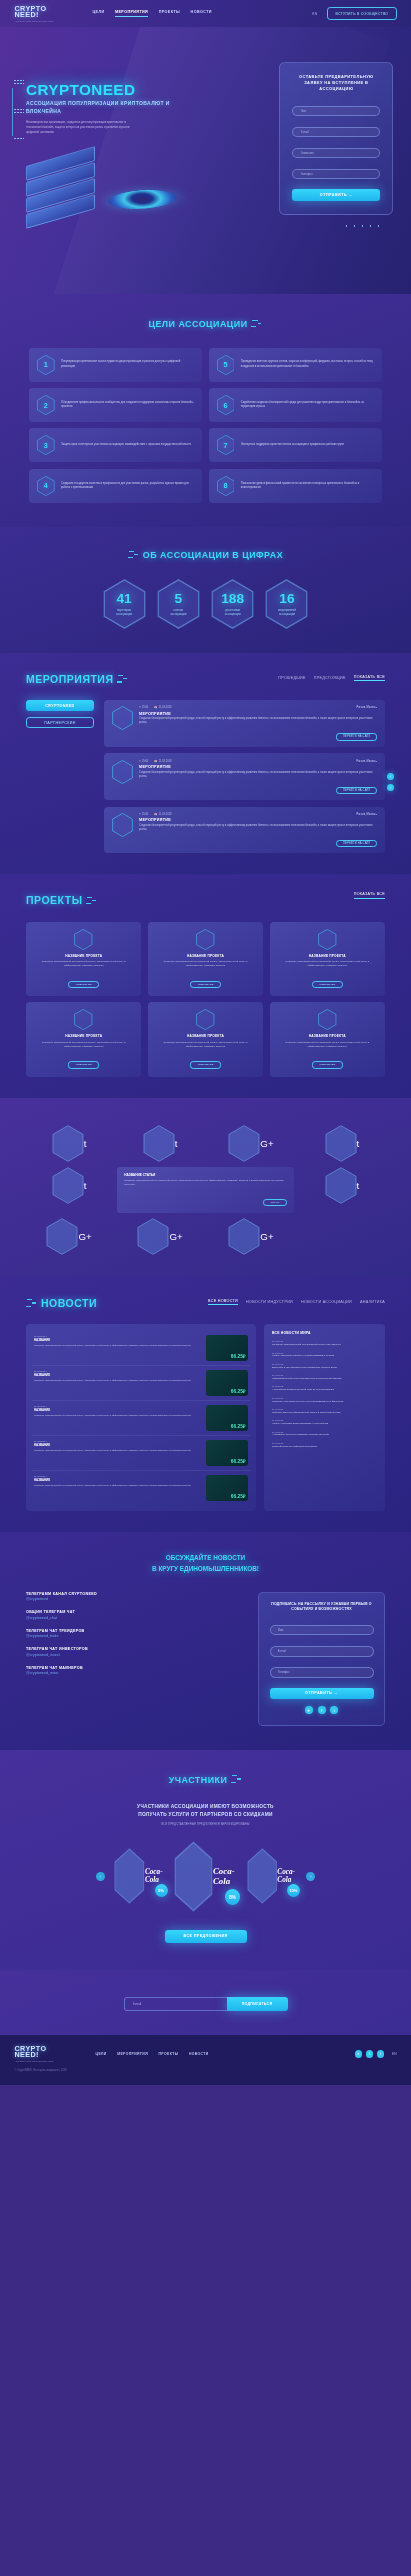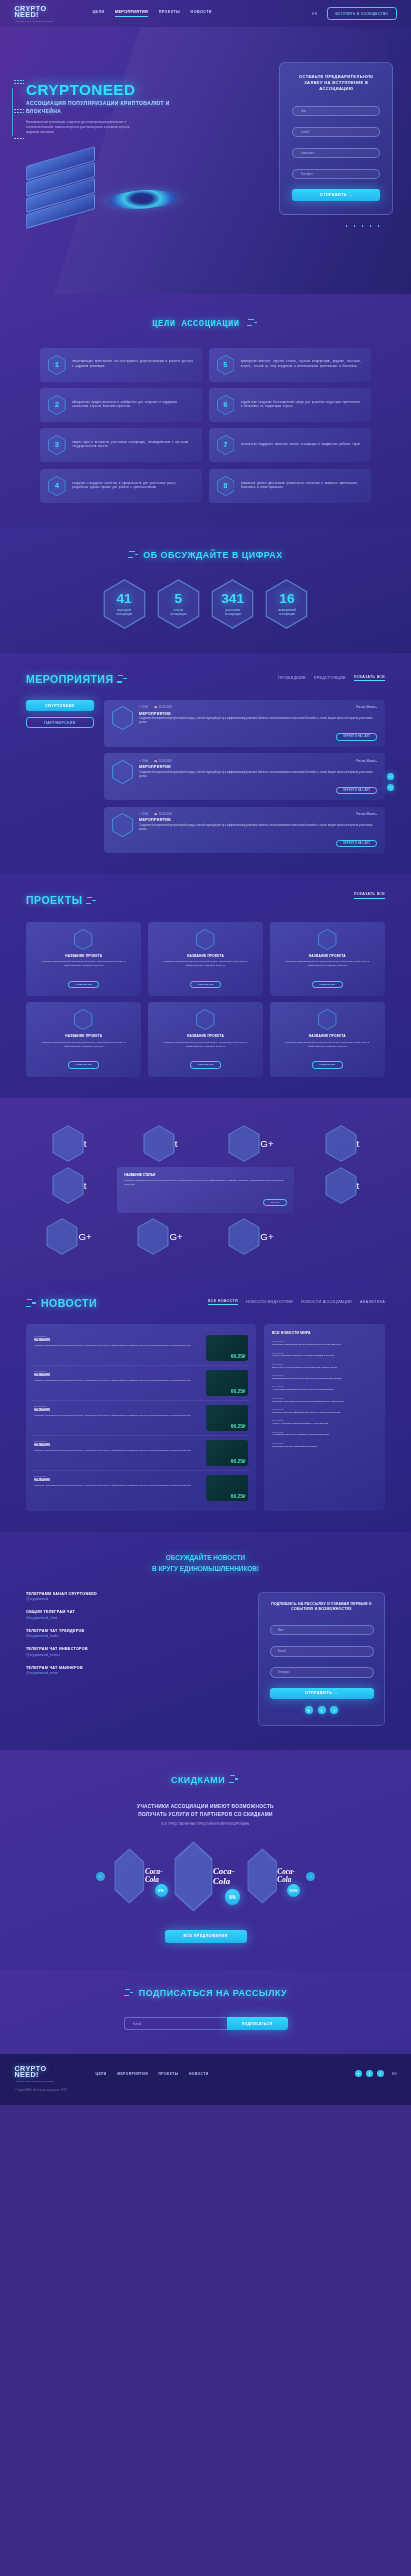--- a/index.html
+++ b/index.html
@@ -112,21 +112,21 @@
     width:100%; height:10.5px; border-radius:5.6px; border:0.8px solid rgba(150,175,250,.5);
     background: rgba(255,255,255,.05); margin-bottom:4.8px;
     font-size:2.9px; color:#cfd6ff; padding:0 7.2px; font-family:inherit;
   }
   .field::placeholder{ color:#a9b2e6; }
   .submit { width:100%; height:11.3px; font-size:3.7px; letter-spacing:0.5px; margin-top:2.4px;}
   .form-dots{ position:absolute; right:13px; bottom:-13px; display:flex; gap:6.4px;}
   .form-dots i{ display:block; width:1.6px;height:1.6px;background:#6fd9f5;opacity:.85;}
 
   
-  .goals { background: linear-gradient(160deg,#46309a,#2f2782); padding:21px 16px 24px;font-family:Liberation Mono, monospace;}
+  .goals { background: linear-gradient(160deg,#46309a,#2f2782); padding:21px 5px 24px;}
   .center-title{ text-align:center; margin-bottom:17.7px;}
   .goals-grid{ display:grid; grid-template-columns:1fr 1fr; gap:6.4px; padding:0 24px;}
   .goal-card{
     display:flex; align-items:center; gap:6.4px; padding:6.4px 8px;
     background: linear-gradient(150deg, rgba(96,112,205,.38), rgba(62,72,165,.26));
     border-radius:4px; min-height:34px;
   }
   .hex-num { position:relative; width:17.7px; height:20px; flex:none; }
   .hex-num svg{ position:absolute; inset:0;}
   .hex-num span{
@@ -436,42 +436,42 @@
             <span>8</span>
           </div>
           <div class="goal-text">Повышение уровня финансовой грамотности населения в вопросах криптовалют, блокчейна и инвестирования</div>
         </div>
       </div>
   </div>
 
   <div class="numbers">
     <div class="center-title">
       <span class="dashes"><i class="d1"></i><i class="d2"></i><i class="d3"></i></span>
-      <span class="sec-title">ОБ ОБСУЖДАЙТЕ В ЦИФРАХ</span>
+      <span class="sec-title">ОБ АССОЦИАЦИИ В ЦИФРАХ</span>
     </div>
     <div class="num-row" id="num-row">
         <div class="num-hex">
           <svg viewBox="0 0 100 115" preserveAspectRatio="none" width="43" height="50">
             <polygon points="50,2 97,29 97,86 50,113 3,86 3,29" fill="rgba(90,120,225,.22)" stroke="rgba(110,180,240,.55)" stroke-width="3"></polygon>
           </svg>
           <div class="num-val">41</div>
           <div class="num-lab">партнеров<br>ассоциации</div>
         </div>
         <div class="num-hex">
           <svg viewBox="0 0 100 115" preserveAspectRatio="none" width="43" height="50">
             <polygon points="50,2 97,29 97,86 50,113 3,86 3,29" fill="rgba(90,120,225,.22)" stroke="rgba(110,180,240,.55)" stroke-width="3"></polygon>
           </svg>
           <div class="num-val">5</div>
           <div class="num-lab">членов<br>ассоциации</div>
         </div>
         <div class="num-hex">
           <svg viewBox="0 0 100 115" preserveAspectRatio="none" width="43" height="50">
             <polygon points="50,2 97,29 97,86 50,113 3,86 3,29" fill="rgba(90,120,225,.22)" stroke="rgba(110,180,240,.55)" stroke-width="3"></polygon>
           </svg>
-          <div class="num-val">341</div>
+          <div class="num-val">188</div>
           <div class="num-lab">участников<br>ассоциации</div>
         </div>
         <div class="num-hex">
           <svg viewBox="0 0 100 115" preserveAspectRatio="none" width="43" height="50">
             <polygon points="50,2 97,29 97,86 50,113 3,86 3,29" fill="rgba(90,120,225,.22)" stroke="rgba(110,180,240,.55)" stroke-width="3"></polygon>
           </svg>
           <div class="num-val">16</div>
           <div class="num-lab">мероприятий<br>ассоциации</div>
         </div>
       </div>
@@ -794,21 +794,21 @@
           <span class="soc">✈</span>
           <span class="soc">f</span>
           <span class="soc">t</span>
         </div>
       </div>
     </div>
   </div>
 
   <div class="partners">
     <div class="center-title">
-      <span class="sec-title">СКИДКАМИ</span>
+      <span class="sec-title">УЧАСТНИКИ</span>
       <span class="dashes"><i class="d1"></i><i class="d2"></i><i class="d3"></i></span>
     </div>
     <div class="part-lead">
       <div>УЧАСТНИКИ АССОЦИАЦИИ ИМЕЮТ ВОЗМОЖНОСТЬ</div>
       <div>ПОЛУЧАТЬ УСЛУГИ ОТ ПАРТНЕРОВ СО СКИДКАМИ</div>
     </div>
     <div class="part-note">ВСЕ ПРЕДСТАВЛЕННЫЕ ПРЕДЛОЖЕНИЯ ВЕРИФИЦИРОВАНЫ</div>
     <div class="part-row">
       <span class="nav-circ">‹</span>
       <div id="part-items" style="display:flex;align-items:center;gap:9.7px">
@@ -833,24 +833,20 @@
             <span class="part-logo">Coca-Cola</span>
             <span class="badge">10%</span>
           </div>
         </div>
       <span class="nav-circ">›</span>
     </div>
     <button class="btn-fill all-offers">ВСЕ ПРЕДЛОЖЕНИЯ</button>
   </div>
 
   <div class="subscribe">
-    <div class="center-title">
-      <span class="dashes"><i class="d1"></i><i class="d2"></i><i class="d3"></i></span>
-      <span class="sec-title">ПОДПИСАТЬСЯ НА РАССЫЛКУ</span>
-    </div>
     <div class="sub-row">
       <input class="sub-input" placeholder="E-mail" style="">
       <button class="btn-fill sub-btn">ПОДПИСАТЬСЯ</button>
     </div>
   </div>
 
   <div class="footer">
     <div class="f-row">
       <div class="logo">
         <div class="logo-mark">CRYPTO NEED!</div>

